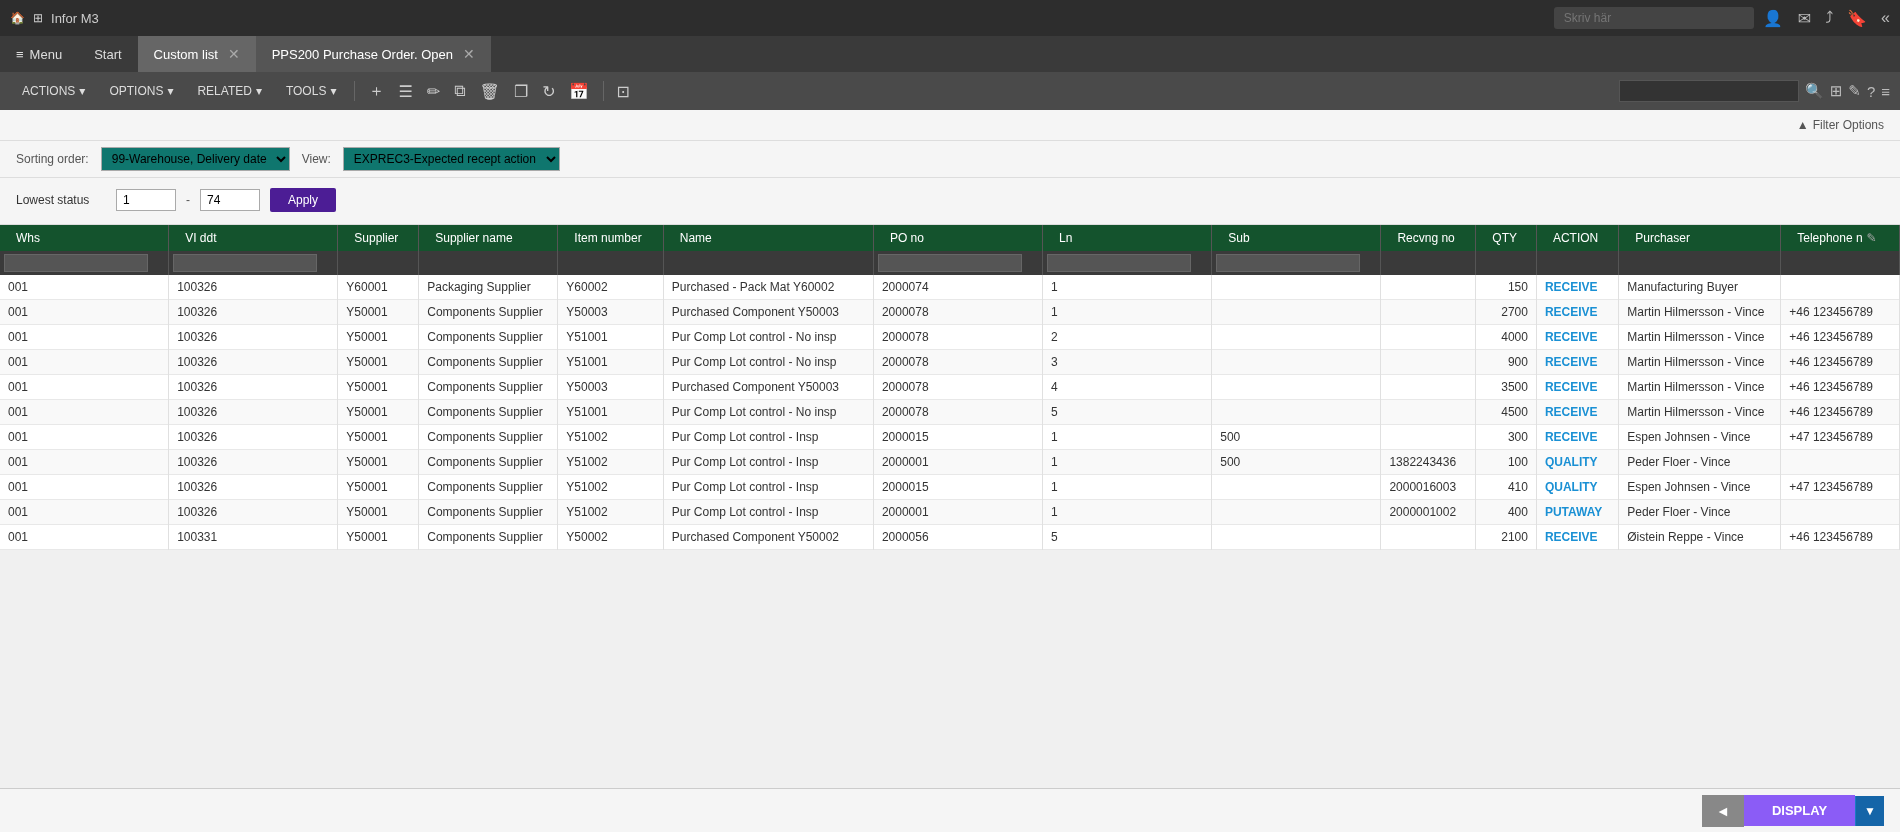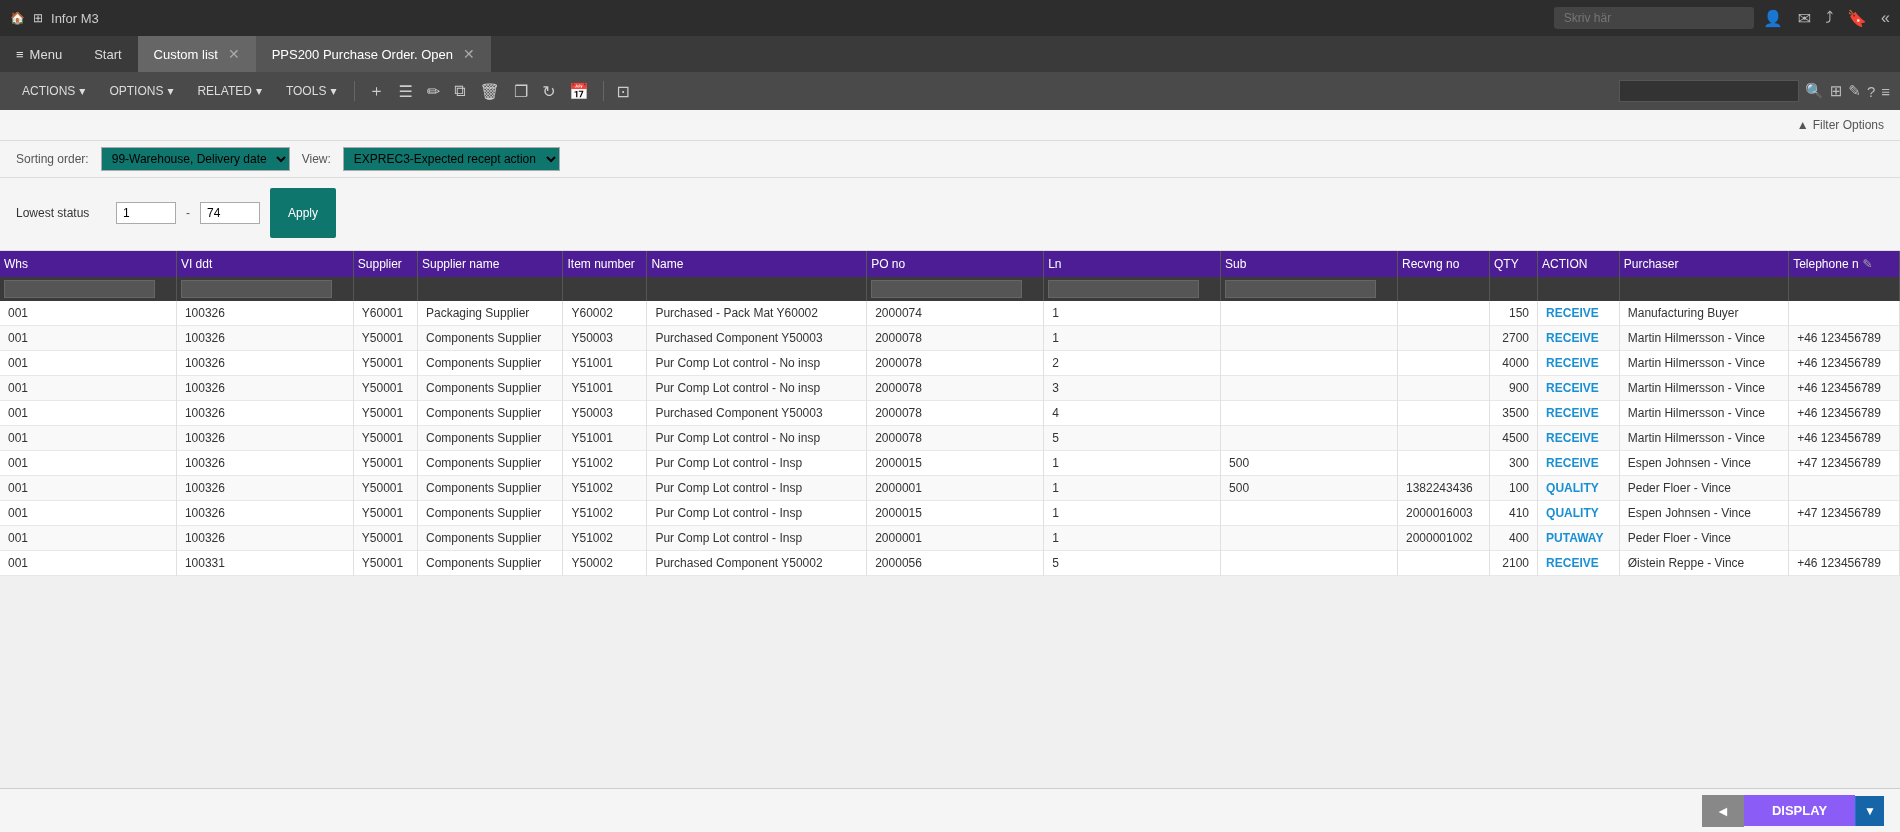--- a/index.html
+++ b/index.html
@@ -144,24 +144,24 @@
     .filter-controls label { font-size: 12px; color: #333; min-width: 90px; }
     .filter-controls input {
       border: 1px solid #aaa;
       background: #fff;
       padding: 3px 6px;
       font-size: 12px;
       width: 60px;
     }
     .filter-controls .dash { color: #555; }
     .filter-controls .apply-btn {
-      background: #0f766e;
+      background: #4c1d95;
       color: #fff;
       border: none;
-      padding: 18px 18px;
+      padding: 5px 18px;
       font-size: 12px;
       cursor: pointer;
       border-radius: 2px;
     }
 
     
     .sort-view-row {
       background: #f5f5f5;
       padding: 6px 16px;
       display: flex;
@@ -182,23 +182,23 @@
       overflow-x: auto;
       overflow-y: auto;
       max-height: 480px;
     }
     table {
       width: 100%;
       border-collapse: collapse;
       font-size: 12px;
     }
     table thead tr th {
-      background: #4c1d95;
-      color: #fff;
-      padding: 6px 4px;
+      background: #14532d;
+      color: #fff;
+      padding: 6px 16px;
       text-align: left;
       font-weight: normal;
       border-right: 1px solid #555;
       white-space: nowrap;
     }
     table thead tr.filter-row th {
       background: #3a3a3a;
       padding: 3px 4px;
     }
     table thead tr.filter-row th input {

